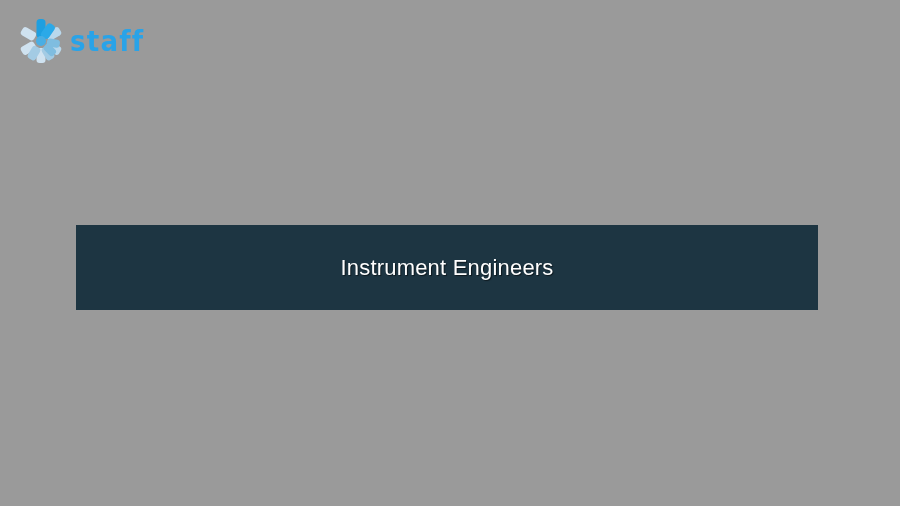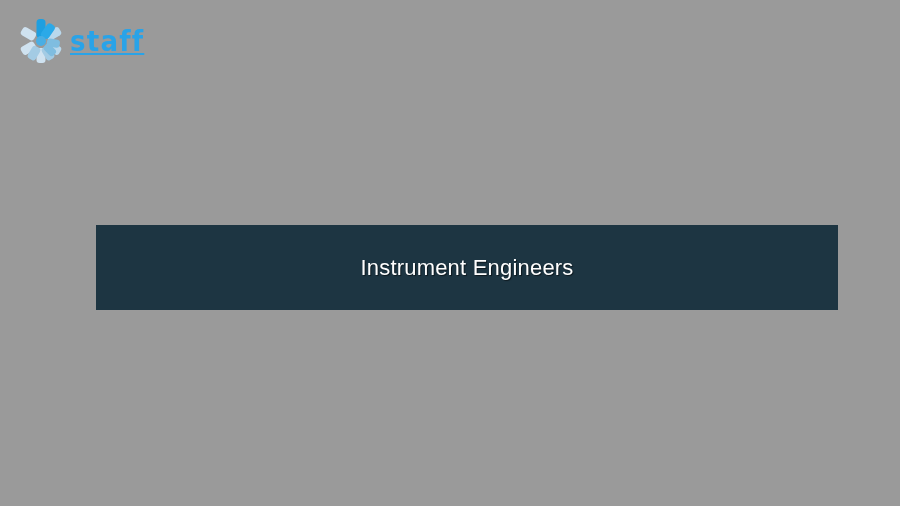--- a/index.html
+++ b/index.html
@@ -47,31 +47,30 @@
     font-size: 29px;
     font-weight: 700;
     letter-spacing: 1.2px;
     line-height: 1;
     white-space: nowrap;
   }
   .wm-staff {
     color: #29a3e8;
     text-transform: lowercase;
     font-stretch: condensed;
-    text-decoration: underline;
   }
   .wm-arabia {
     color: #ccdd22;
     text-transform: lowercase;
   }
 
   
   #title-band {
     position: absolute;
-    left: 96px;
+    left: 76px;
     top: 225px;
     width: 742px;
     height: 85px;
     background: #1d3542;
     display: flex;
     align-items: center;
     justify-content: center;
   }
 
   #title-text {

